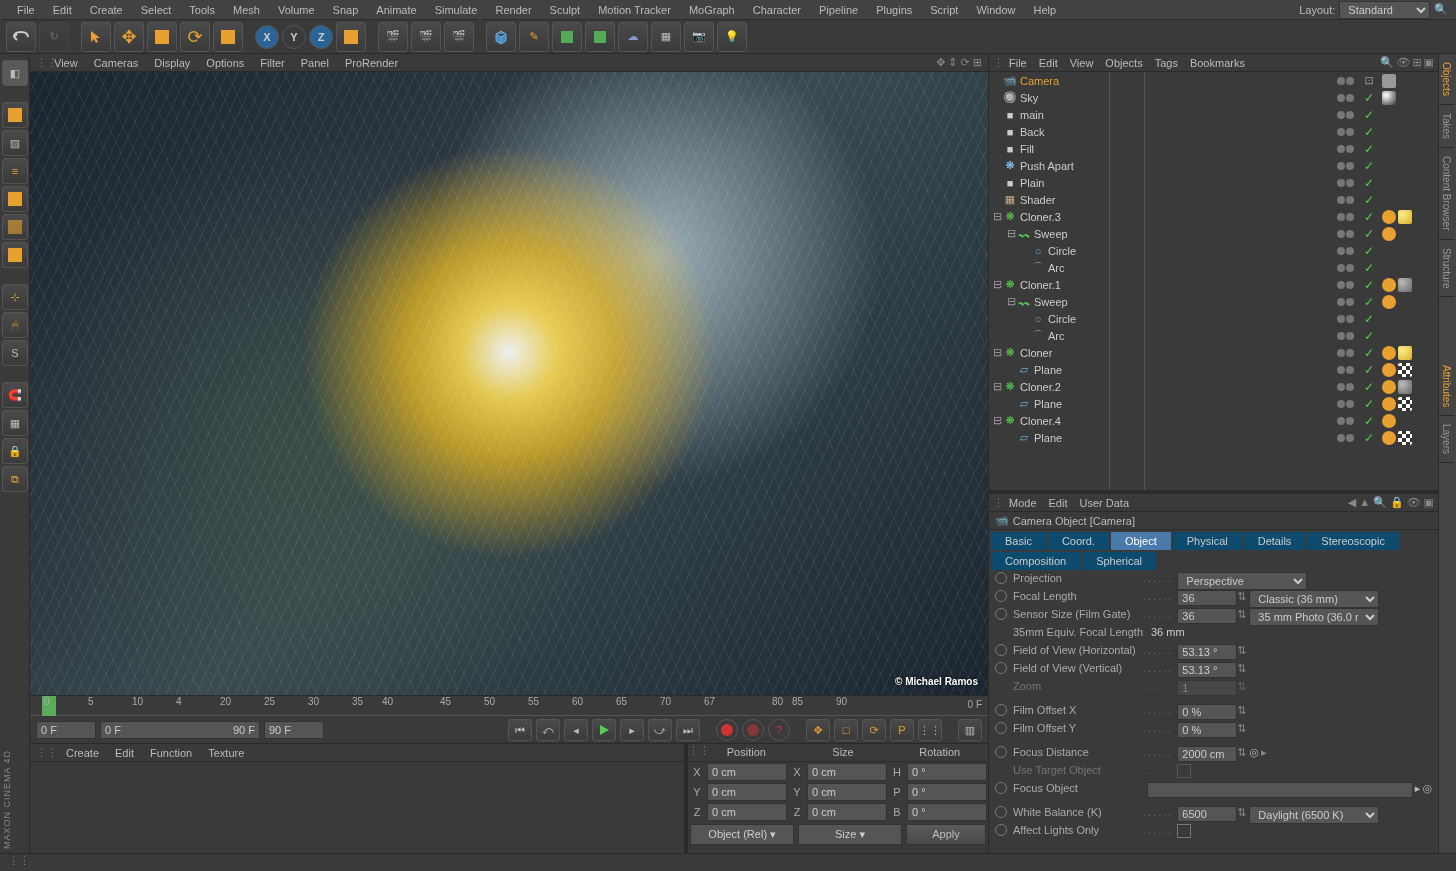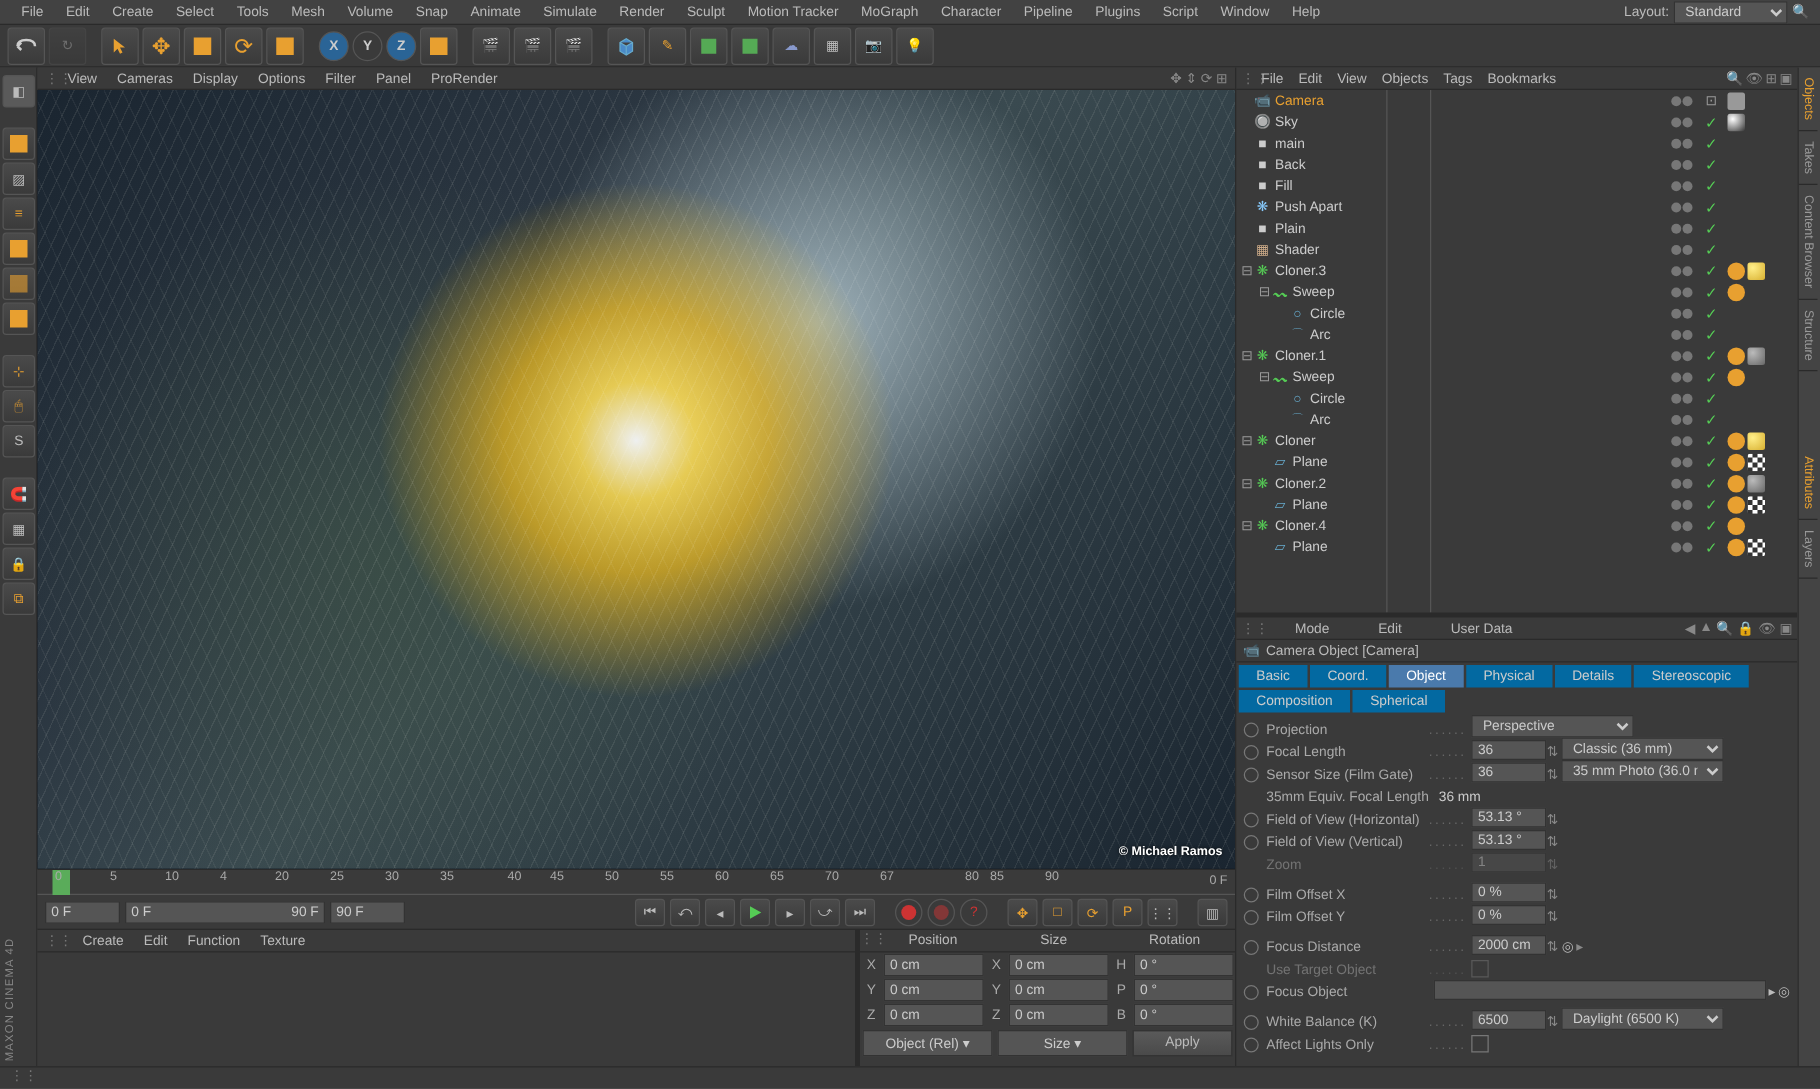--- a/index.html
+++ b/index.html
@@ -81,29 +81,29 @@
 .orow .olabel { color:#ccc; }
 .orow .olabel.sel { color:#e8a030; }
 .orow .vis { width:30px; display:flex; gap:1px; align-items:center; justify-content:center; }
 .orow .dot { width:8px; height:8px; border-radius:4px; background:#777; }
 .orow .chk { color:#5c5; font-size:12px; }
 .orow .tags { width:60px; display:flex; gap:2px; padding-left:4px; }
 .orow .tag { width:14px; height:14px; border-radius:2px; }
 .otree .vdiv { position:absolute; top:0; bottom:0; width:1px; background:#555; }
 .attr { flex:1; display:flex; flex-direction:column; overflow:hidden; }
 .amenu { height:18px; display:flex; align-items:center; padding:0 4px; border-bottom:1px solid #2a2a2a; }
-.amenu .mi { padding:2px 6px;margin-left:27px; }
+.amenu .mi { padding:2px 6px; }
 .amenu .ricons { margin-left:auto; display:flex; gap:3px; color:#888; }
 .atitle { height:18px; display:flex; align-items:center; padding:0 6px; background:#3a3a3a; border-bottom:1px solid #2a2a2a; }
 .atabs { display:flex; flex-wrap:wrap; padding:2px; gap:2px; }
-.atab { padding:3px 14px; background:#0369a1; color:#ccc; cursor:pointer; }
+.atab { padding:3px 14px; background:#0c4a6e; color:#ccc; cursor:pointer; }
 .atab.active { background:#4a7aac; color:#fff; }
 .asection { padding:4px 6px; color:#ddd; font-weight:bold; }
 .aprops { flex:1; overflow:auto; }
-.aprow { display:flex; align-items:flex-end; height:18px; padding:0 6px; }
+.aprow { display:flex; align-items:flex-start; height:18px; padding:0 6px; }
 .aprow .rb { width:12px; height:12px; border-radius:6px; border:1px solid #777; margin-right:6px; }
 .aprow .plabel { width:130px; color:#aaa; white-space:nowrap; overflow:hidden; }
 .aprow .dots { flex:0 0 auto; color:#666; letter-spacing:2px; }
 .aprow .pval { width:60px; background:#555; border:1px solid #333; padding:1px 4px; color:#ccc; margin-left:4px; }
 .aprow select.pval { width:130px; }
 .aprow .spin { width:8px; color:#888; }
 .aprow .chk2 { width:14px; height:14px; border:1px solid #777; margin-left:4px; display:flex; align-items:center; justify-content:center; color:#ccc; }
 .statusbar { position:absolute; bottom:0; left:0; right:0; height:18px; background:#3a3a3a; border-top:1px solid #2a2a2a; }
 .brand { position:absolute; bottom:22px; left:2px; writing-mode:vertical-rl; transform:rotate(180deg); color:#888; font-size:9px; letter-spacing:1px; }
 </style>
@@ -250,21 +250,21 @@
       <div class="ruler">
         <div class="ph"></div>
         <span class="tick" style="left:14px">0</span>
         <span class="tick" style="left:58px">5</span>
         <span class="tick" style="left:102px">10</span>
         <span class="tick" style="left:146px">4</span>
         <span class="tick" style="left:190px">20</span>
         <span class="tick" style="left:234px">25</span>
         <span class="tick" style="left:278px">30</span>
         <span class="tick" style="left:322px">35</span>
-        <span class="tick" style="left:376px">40</span>
+        <span class="tick" style="left:352px">40</span>
         <span class="tick" style="left:410px">45</span>
         <span class="tick" style="left:454px">50</span>
         <span class="tick" style="left:498px">55</span>
         <span class="tick" style="left:542px">60</span>
         <span class="tick" style="left:586px">65</span>
         <span class="tick" style="left:630px">70</span>
         <span class="tick" style="left:674px">67</span>
         <span class="tick" style="left:742px">80</span>
         <span class="tick" style="left:762px">85</span>
         <span class="tick" style="left:806px">90</span>

